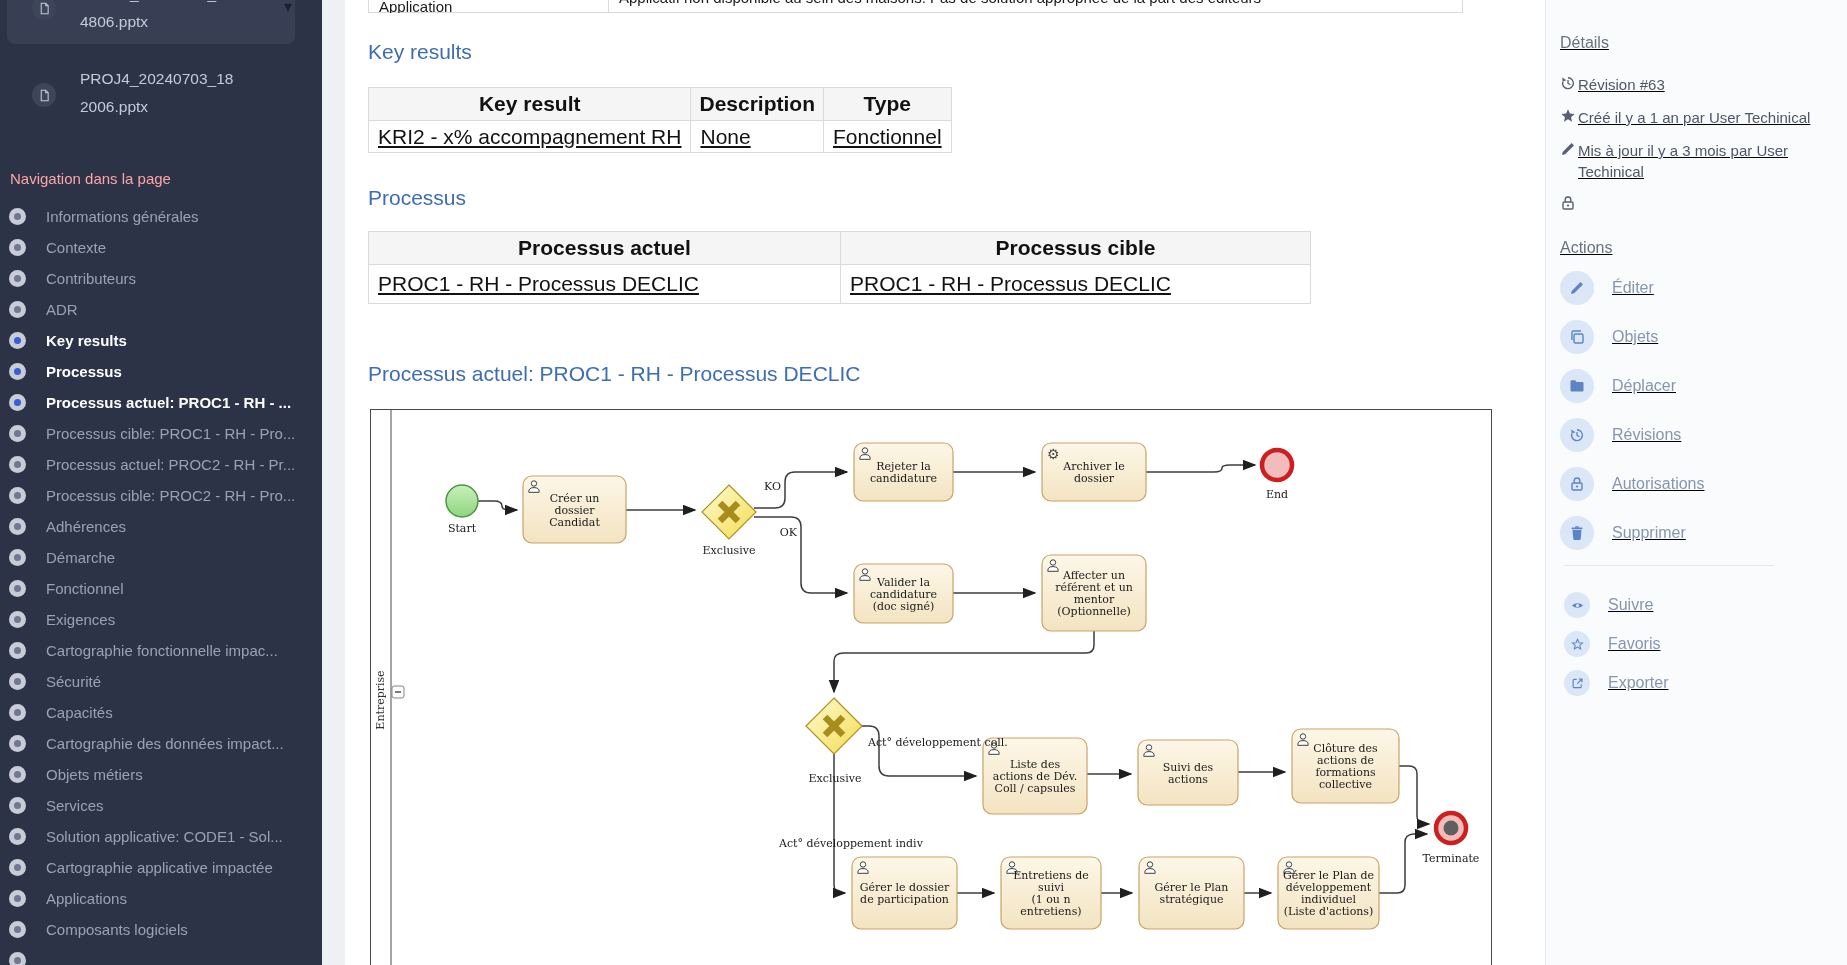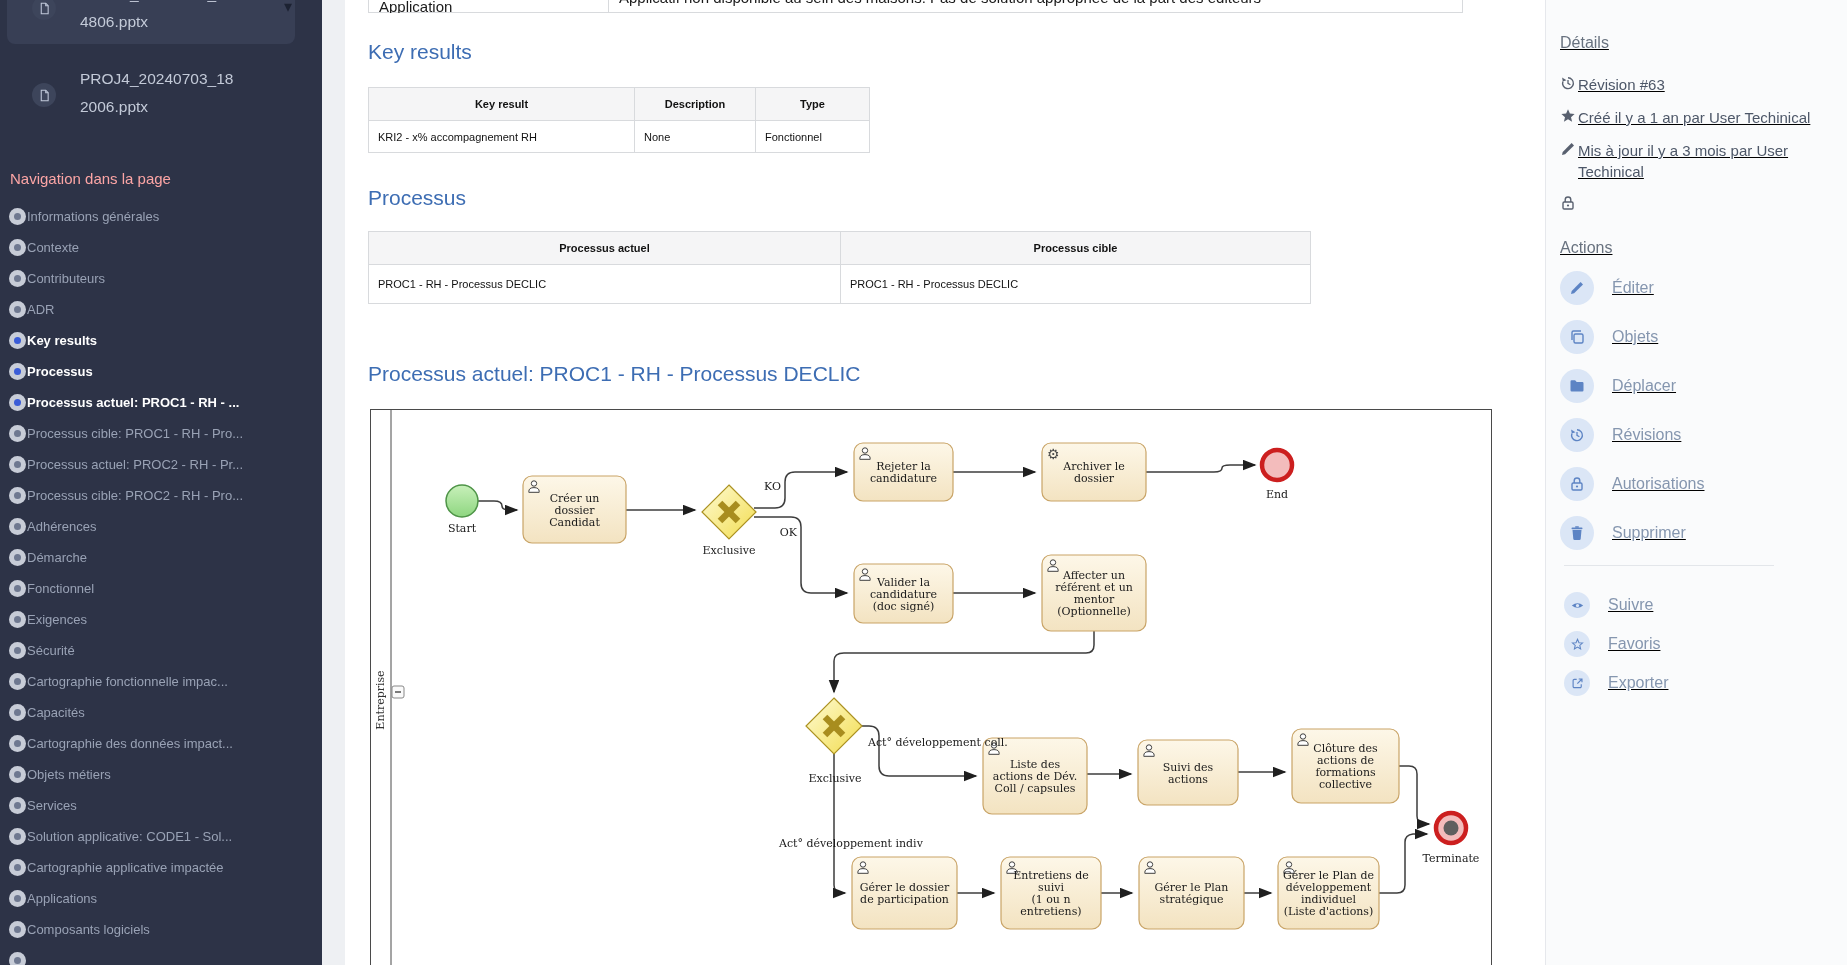--- a/index.html
+++ b/index.html
@@ -12,45 +12,45 @@
   .file-item{position:absolute;left:0;width:322px;}
   .file-icon{position:absolute;left:32px;width:24px;height:24px;border-radius:50%;background:#3d455b;
              color:#c2cadb;display:flex;align-items:center;justify-content:center;}
   .file-icon svg{width:13px;height:13px;}
   .f1 .file-icon{top:-4px}.f2 .file-icon{top:83px}
   .file-text{position:absolute;left:80px;color:#c3cad8;font-size:15.5px;line-height:28px;white-space:nowrap;}
   .f1 .file-text{top:-20px}.f2 .file-text{top:65px}
   .caret{position:absolute;left:284px;top:-3px;color:#1c2232;font-size:16px;cursor:pointer;}
   .nav-header{position:absolute;left:10px;top:170px;color:#fca5a5;font-size:15px;}
   .nav-list{position:absolute;left:0;top:201px;width:100%;}
-  .nav-item{display:flex;align-items:center;gap:1px;height:31px;padding-left:9px;color:#99a2b5;
-            font-size:13px;cursor:pointer;}
+  .nav-item{display:flex;align-items:center;gap:20px;height:31px;padding-left:9px;color:#99a2b5;
+            font-size:15px;cursor:pointer;}
   .bullet{flex:0 0 17px;width:17px;height:17px;border-radius:50%;background:#c7ccd7;position:relative;}
   .bullet::after{content:"";position:absolute;left:5px;top:5px;width:7px;height:7px;border-radius:50%;background:#6e7890;}
   .nav-item.active{color:#ffffff;font-weight:700;}
   .nav-item.active .bullet::after{background:#3a5cd7;}
   .nav-label{white-space:nowrap;overflow:hidden;max-width:270px;}
 
   
   .gutter{position:absolute;left:322px;top:0;width:23px;height:100%;background:#eef0f3;}
   .pane{position:absolute;left:345px;top:0;width:1200px;height:100%;background:#fff;}
   .h2{position:absolute;left:23px;color:#3d6db3;font-size:21px;font-weight:400;white-space:nowrap;}
   #kr-title{top:40px}
   #proc-title{top:186px}
   #diagram-title{top:362px}
 
   .clip{position:absolute;left:23px;top:0;height:13px;width:1100px;overflow:hidden;}
   .prow{display:flex;transform:translateY(-17px);font-size:15px;color:#1a1a1a;}
   .prow>div{height:30px;display:flex;align-items:center;padding:0 10px;border:1px solid #d8dadd;border-top:none;box-sizing:border-box;}
   .prow .c1{width:240px;border-right:none;}
   .prow .c2{width:855px;}
 
-  table.dt{border-collapse:collapse;position:absolute;left:23px;font-size:11px;color:#121212;table-layout:fixed;}
+  table.dt{border-collapse:collapse;position:absolute;left:23px;font-size:21px;color:#121212;table-layout:fixed;}
   .dt th{background:#f5f5f6;font-weight:700;border:1px solid #d8dadd;height:32px;text-align:center;padding:0 8px;}
-  .dt td{border:1px solid #d8dadd;padding:0 9px;overflow:hidden;white-space:nowrap;}
+  .dt td{border:1px solid #d8dadd;padding:0 9px;overflow:hidden;white-space:nowrap;text-decoration:underline;}
   #kr-table{top:87px}
   #kr-table td{height:31px}
   #proc-table{top:231px}
   #proc-table td{height:38px}
 
   .diagram-box{position:absolute;left:25px;top:409px;width:1122px;height:560px;border:1px solid #4a4a4a;
                background:#fff;box-sizing:border-box;overflow:hidden;}
   .diagram-box svg{display:block;}
 
   
@@ -160,25 +160,25 @@
         <div class="nav-item">
           <span class="bullet"></span>
           <span class="nav-label">Fonctionnel</span>
         </div>
         <div class="nav-item">
           <span class="bullet"></span>
           <span class="nav-label">Exigences</span>
         </div>
         <div class="nav-item">
           <span class="bullet"></span>
+          <span class="nav-label">Cartographie fonctionnelle impac...</span>
+        </div>
+        <div class="nav-item">
+          <span class="bullet"></span>
           <span class="nav-label">Sécurité</span>
-        </div>
-        <div class="nav-item">
-          <span class="bullet"></span>
-          <span class="nav-label">Cartographie fonctionnelle impac...</span>
         </div>
         <div class="nav-item">
           <span class="bullet"></span>
           <span class="nav-label">Capacités</span>
         </div>
         <div class="nav-item">
           <span class="bullet"></span>
           <span class="nav-label">Cartographie des données impact...</span>
         </div>
         <div class="nav-item">

